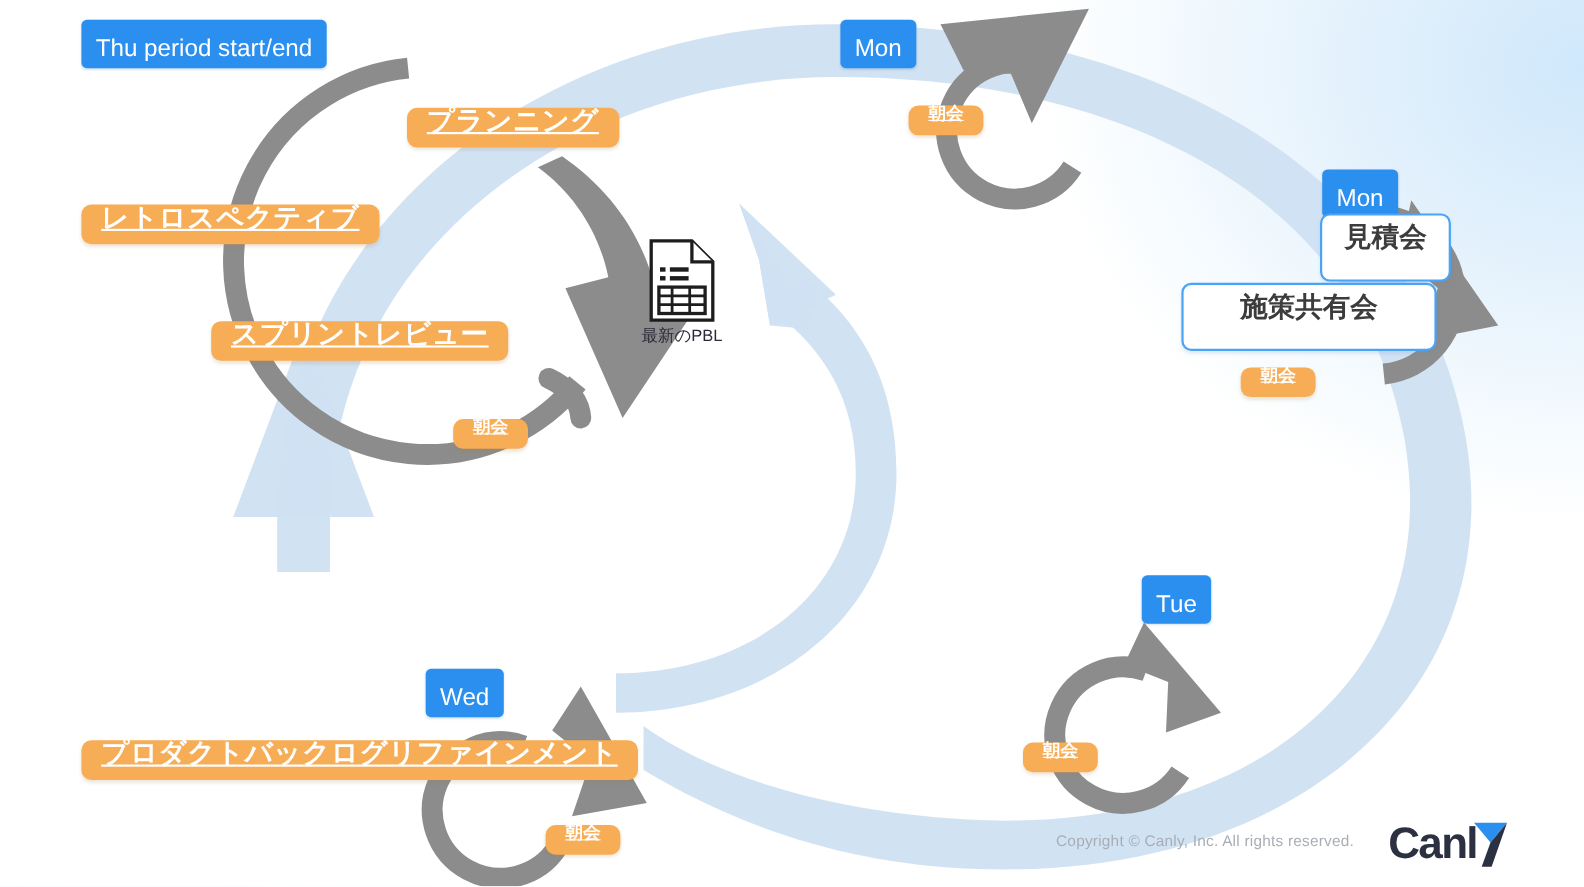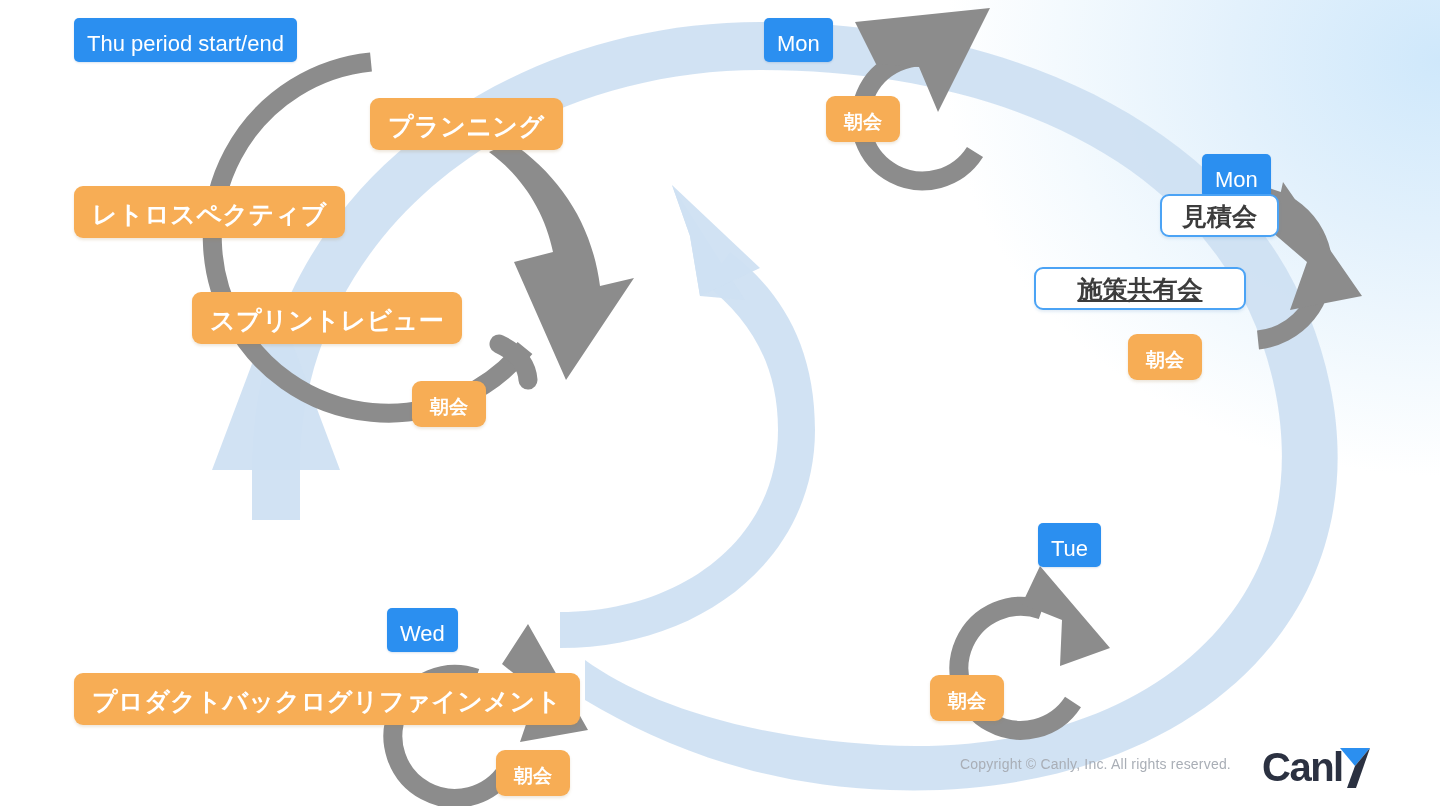--- a/index.html
+++ b/index.html
@@ -35,35 +35,37 @@
     font-weight:400;
     padding:15px 13px 7px 13px;
     box-shadow:0 1px 2px rgba(40,100,170,.18);
   }
   
   .orange {
     background:#f7ad55;
     color:#ffffff;
     border-radius:9px;
     font-weight:bold;
-    padding:16px 18px 11px 18px;
+    padding:0 18px 11px 18px;
     box-shadow:0 2px 3px rgba(160,120,60,.18);
+    text-decoration:underline;
   }
   .orange.jp  { font-size:25px; letter-spacing:.5px; }
-  .orange.sm  { font-size:19px; }
+  .orange.sm  { font-size:16px; }
   
   .white-box {
     background:#ffffff;
     color:#3c3c3c;
     border:2px solid #4ba3f5;
     border-radius:9px;
     font-weight:bold;
     font-size:25px;
-    padding:8px 20px 6px 20px;
+    padding:8px 20px 25px 20px;
     box-shadow:0 2px 3px rgba(90,140,190,.16);
+    margin-left:40px;
   }
   
   #pbl-doc {
     position:absolute;
     display:flex; flex-direction:column; align-items:center;
     width:120px;
   }
   #pbl-caption {
     margin-top:3px;
     font-size:15px;
@@ -169,32 +171,50 @@
   <div class="badge orange jp" style="left:370px; top:98px;">プランニング</div>
 
   <div class="badge orange jp" style="left:74px; top:186px;">レトロスペクティブ</div>
 
   <div class="badge orange jp" style="left:192px; top:292px;">スプリントレビュー</div>
 
   <div class="badge orange jp" style="left:74px; top:673px;">プロダクトバックログリファインメント</div>
 
   <div class="badge white-box" style="left:1160px; top:194px;">見積会</div>
 
-  <div class="badge white-box" style="left:1034px; top:267px; width:212px;text-decoration:underline;">施策共有会</div>
+  <div class="badge white-box" style="left:1034px; top:257px; width:232px;">施策共有会</div>
 
   <div class="badge orange sm" style="left:826px; top:96px;">朝会</div>
 
   <div class="badge orange sm" style="left:1128px; top:334px;">朝会</div>
 
   <div class="badge orange sm" style="left:930px; top:675px;">朝会</div>
 
   <div class="badge orange sm" style="left:496px; top:750px;">朝会</div>
 
   <div class="badge orange sm" style="left:412px; top:381px;">朝会</div>
 
+  <div id="pbl-doc" style="left:560px; top:217px;">
+    <svg width="62" height="76" viewBox="0 0 62 76" aria-hidden="true">
+      <path d="M3 2 H40 L59 21 V74 H3 Z" fill="#ffffff" stroke="#1d1d1d" stroke-width="3"></path>
+      <path d="M40 2 V21 H59" fill="#ffffff" stroke="#1d1d1d" stroke-width="3"></path>
+
+      <rect x="11" y="26" width="5" height="4" fill="#1d1d1d"></rect>
+      <rect x="20" y="26" width="17" height="4" fill="#1d1d1d"></rect>
+      <rect x="11" y="34" width="5" height="4" fill="#1d1d1d"></rect>
+      <rect x="20" y="34" width="17" height="4" fill="#1d1d1d"></rect>
+
+      <rect x="10" y="44" width="42" height="24" fill="none" stroke="#1d1d1d" stroke-width="3"></rect>
+      <line x1="10" y1="52" x2="52" y2="52" stroke="#1d1d1d" stroke-width="2.5"></line>
+      <line x1="10" y1="60" x2="52" y2="60" stroke="#1d1d1d" stroke-width="2.5"></line>
+      <line x1="22" y1="44" x2="22" y2="68" stroke="#1d1d1d" stroke-width="2.5"></line>
+      <line x1="38" y1="44" x2="38" y2="68" stroke="#1d1d1d" stroke-width="2.5"></line>
+    </svg>
+    <div id="pbl-caption">最新のPBL</div>
+  </div>
 
   <div id="copyright" style="left:960px; top:756px;">Copyright © Canly, Inc. All rights reserved.</div>
 
   <div id="brand" style="left:1262px; top:740px;">
     <span>Canl</span>
     <svg class="tri" width="46" height="50" viewBox="0 0 46 50" aria-hidden="true">
       <path d="M10 8 L40 8 L25 26 Z" fill="#2b8ff0"></path>
       <path d="M25 26 L40 8 L26 48 L17 48 Z" fill="#2b3141"></path>
     </svg>
   </div>

